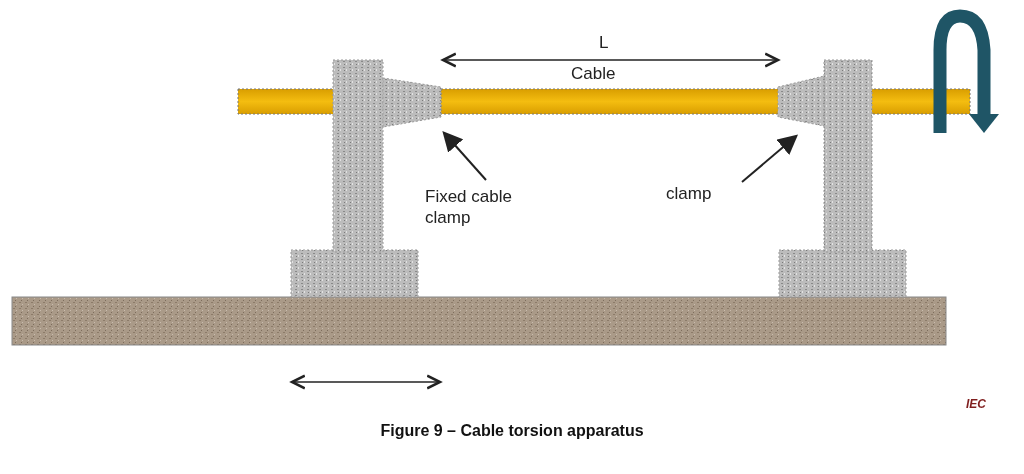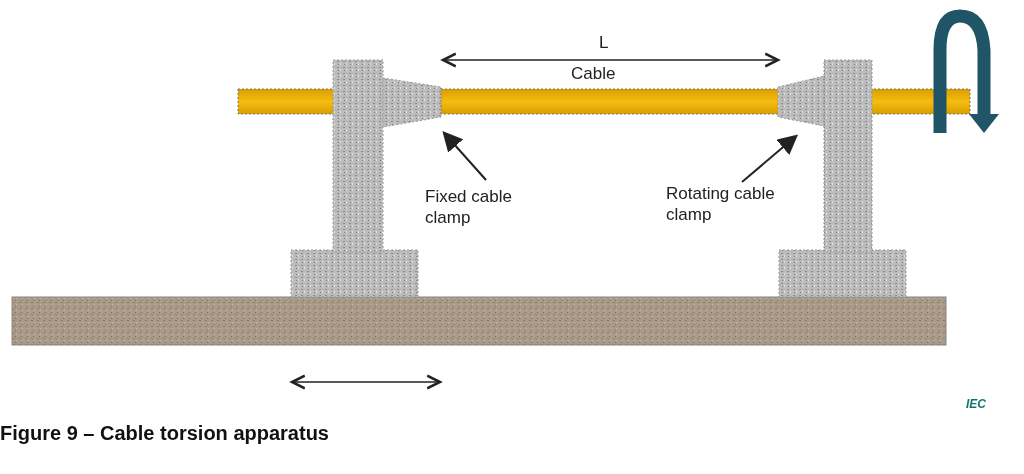--- a/index.html
+++ b/index.html
@@ -1,20 +1,20 @@
 <!DOCTYPE html>
 <html><head>
 <meta charset="utf-8">
 <style>
   html,body{margin:0;padding:0;background:#fff;}
   body{width:1024px;height:474px;position:relative;overflow:hidden;font-family:"Liberation Sans",sans-serif;}
   svg{position:absolute;left:0;top:0;}
   .lbl{position:absolute;font-size:17px;color:#222;line-height:21px;}
-  .cap{position:absolute;left:0;width:1024px;top:422px;text-align:left;font-weight:bold;font-size:20px;color:#111;}
-  .iec{position:absolute;left:966px;top:397px;font-size:12px;font-style:italic;font-weight:bold;color:#0f766e;}
+  .cap{position:absolute;left:0;width:1024px;top:422px;text-align:center;font-weight:bold;font-size:16px;color:#111;}
+  .iec{position:absolute;left:966px;top:397px;font-size:12px;font-style:italic;font-weight:bold;color:#7f1d1d;}
 </style>
 </head>
 <body>
 
 <svg width="1024" height="474">
   <defs>
     <linearGradient id="cableG" x1="0" y1="0" x2="0" y2="1">
       <stop offset="0" stop-color="#d99e00"></stop>
       <stop offset="0.5" stop-color="#f4bd10"></stop>
       <stop offset="1" stop-color="#d99e00"></stop>
@@ -66,17 +66,16 @@
   </g>
 </svg>
 
 <div class="lbl" style="left:599px;top:32px;">L</div>
 <div class="lbl" style="left:571px;top:63px;">Cable</div>
 <div class="lbl" style="left:425px;top:186px;">
   <div>Fixed cable</div>
   <div>clamp</div>
 </div>
 <div class="lbl" style="left:666px;top:183px;">
-  <div>Rotating cable</div>
   <div>clamp</div>
 </div>
 <div class="iec">IEC</div>
 <div class="cap">Figure 9 – Cable torsion apparatus</div>
 
 </body></html>

